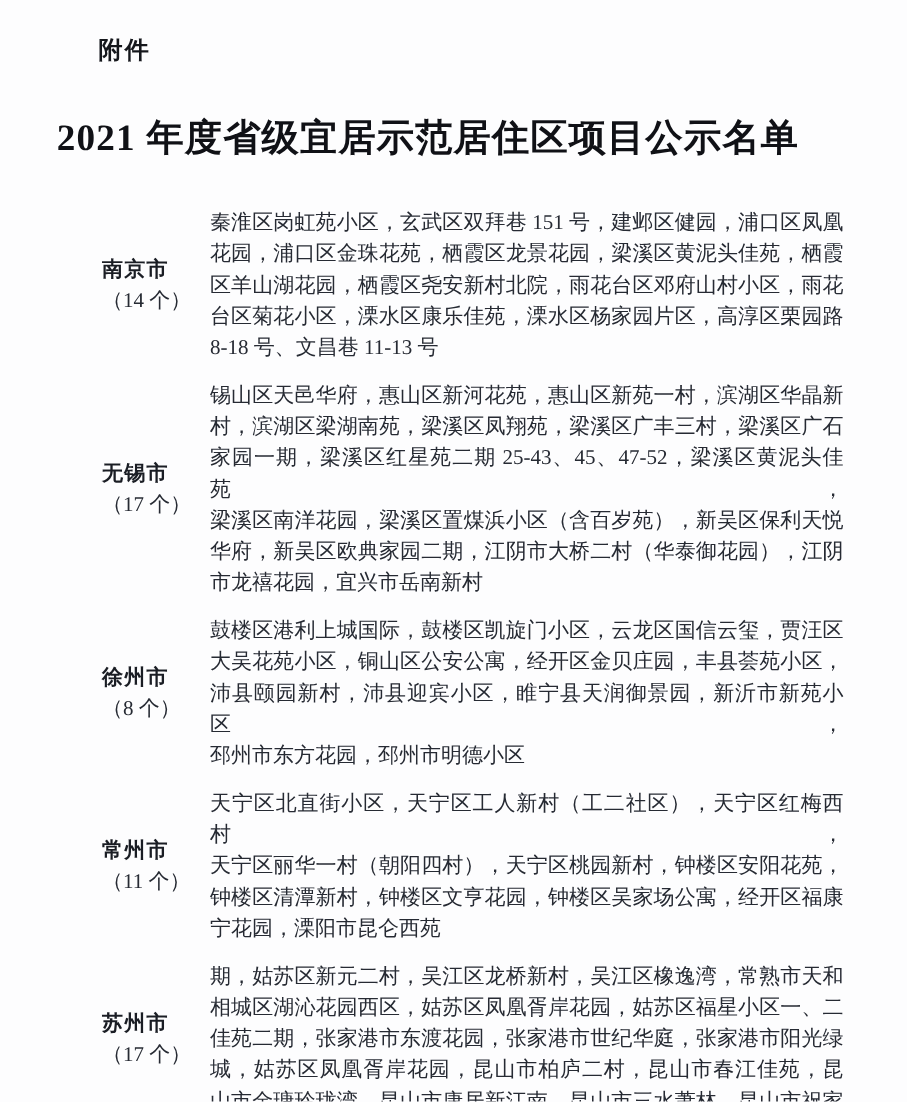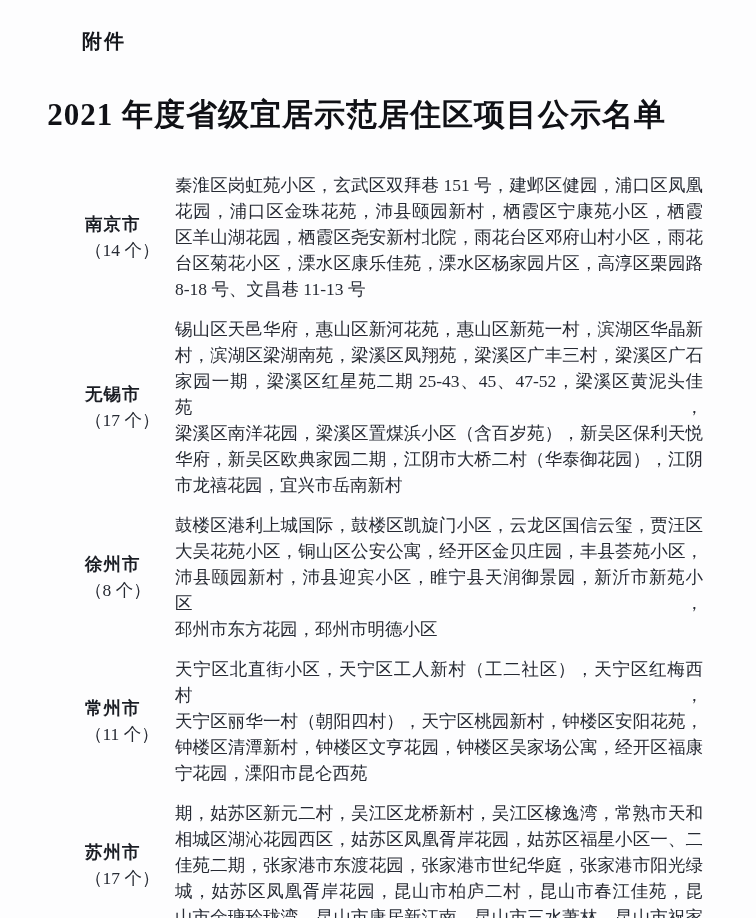--- a/index.html
+++ b/index.html
@@ -89,21 +89,21 @@
 
 <div class="sections">
 
   <div class="section">
     <div class="label-col">
       <div class="city-name">南京市</div>
       <div class="city-count">（14 个）</div>
     </div>
     <div class="body-col">
       <div class="project-line fill">秦淮区岗虹苑小区，玄武区双拜巷 151 号，建邺区健园，浦口区凤凰</div>
-      <div class="project-line fill">花园，浦口区金珠花苑，沛县颐园新村，栖霞区宁康苑小区，栖霞</div>
+      <div class="project-line fill">花园，浦口区金珠花苑，栖霞区龙景花园，梁溪区黄泥头佳苑，栖霞</div>
       <div class="project-line fill">区羊山湖花园，栖霞区尧安新村北院，雨花台区邓府山村小区，雨花</div>
       <div class="project-line fill">台区菊花小区，溧水区康乐佳苑，溧水区杨家园片区，高淳区栗园路</div>
       <div class="project-line">8-18 号、文昌巷 11-13 号</div>
     </div>
   </div>
 
   <div class="section">
     <div class="label-col">
       <div class="city-name">无锡市</div>
       <div class="city-count">（17 个）</div>

